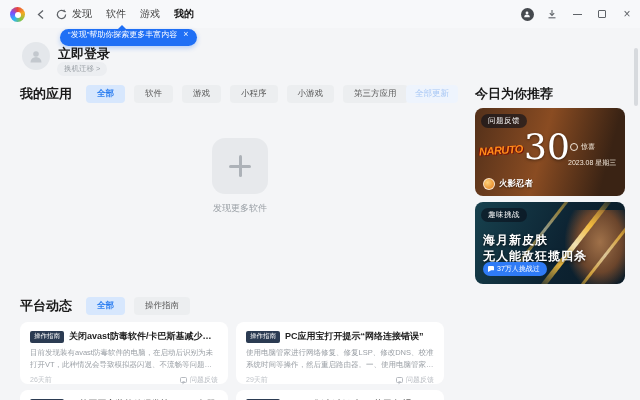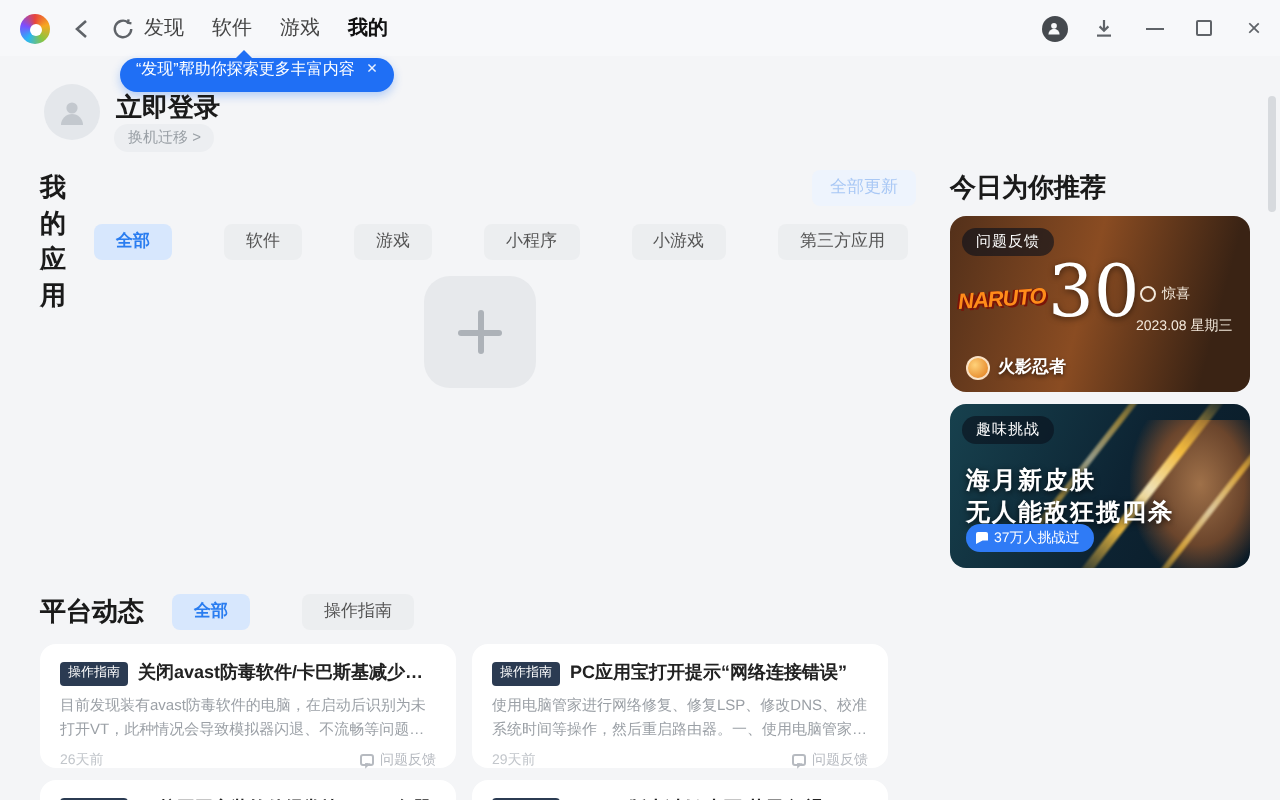--- a/index.html
+++ b/index.html
@@ -33,21 +33,21 @@
   .tooltip .tclose { font-size:9px; opacity:.9; cursor:pointer; }
 
   
   .avatar { position:absolute; left:22px; top:42px; width:28px; height:28px; border-radius:50%; background:#e4e7eb; display:flex; align-items:center; justify-content:center; }
   .login { position:absolute; left:58px; top:45px; font-size:13px; font-weight:bold; color:#1a1a1a; cursor:pointer; }
   .subpill { position:absolute; left:57px; top:62px; background:#eceef1; border-radius:7px; font-size:7.5px; color:#9aa0a6; padding:2px 7px; cursor:pointer; }
 
   
   .sec-title { font-size:13px; font-weight:bold; color:#1a1a1a; }
   .myapps-head { position:absolute; left:20px; top:85px; right:190px; display:flex; align-items:center; }
-  .chips { display:flex; gap:26px; margin-left:14px; }
+  .chips { display:flex; gap:9px; margin-left:14px; }
   .chip { background:#eceef0; color:#555; font-size:8.5px; padding:3px 11px; border-radius:4px; cursor:pointer; white-space:nowrap; }
   .chip.active { background:#d7e7fd; color:#2a7df0; font-weight:bold; }
   .action-link { position:absolute; left:406px; top:85px; background:#eef4fd; color:#a9c8f5; font-size:8.5px; padding:3px 9px; border-radius:4px; cursor:pointer; }
 
   .addtile { position:absolute; left:212px; top:138px; width:56px; height:56px; border-radius:13px; background:#e7e9ec; display:flex; align-items:center; justify-content:center; cursor:pointer; }
   .addtile .plus { width:22px; height:22px; position:relative; }
   .addtile .plus::before,.addtile .plus::after { content:""; position:absolute; background:#adb2b8; }
   .addtile .plus::before { left:9.5px; top:0; width:3px; height:22px; border-radius:2px; }
   .addtile .plus::after { top:9.5px; left:0; height:3px; width:22px; border-radius:2px; }
   .addlabel { position:absolute; left:180px; top:202px; width:120px; text-align:center; font-size:9px; color:#9aa0a6; }
@@ -165,20 +165,21 @@
       <span class="chip">小程序</span>
       <span class="chip">小游戏</span>
       <span class="chip">第三方应用</span>
     </div>
   </div>
   <span class="action-link">全部更新</span>
 
   <div class="addtile">
     <span class="plus"></span>
   </div>
+  <div class="addlabel">发现更多软件</div>
 
   <span class="sec-title rec-title">今日为你推荐</span>
 
   <div class="reccard card-daily">
     <span class="badge">问题反馈</span>
     <span class="naruto-logo">NARUTO</span>
     <span class="bignum">30</span>
     <span class="dtag">
       <span class="ring"></span>
       <span>惊喜</span>

